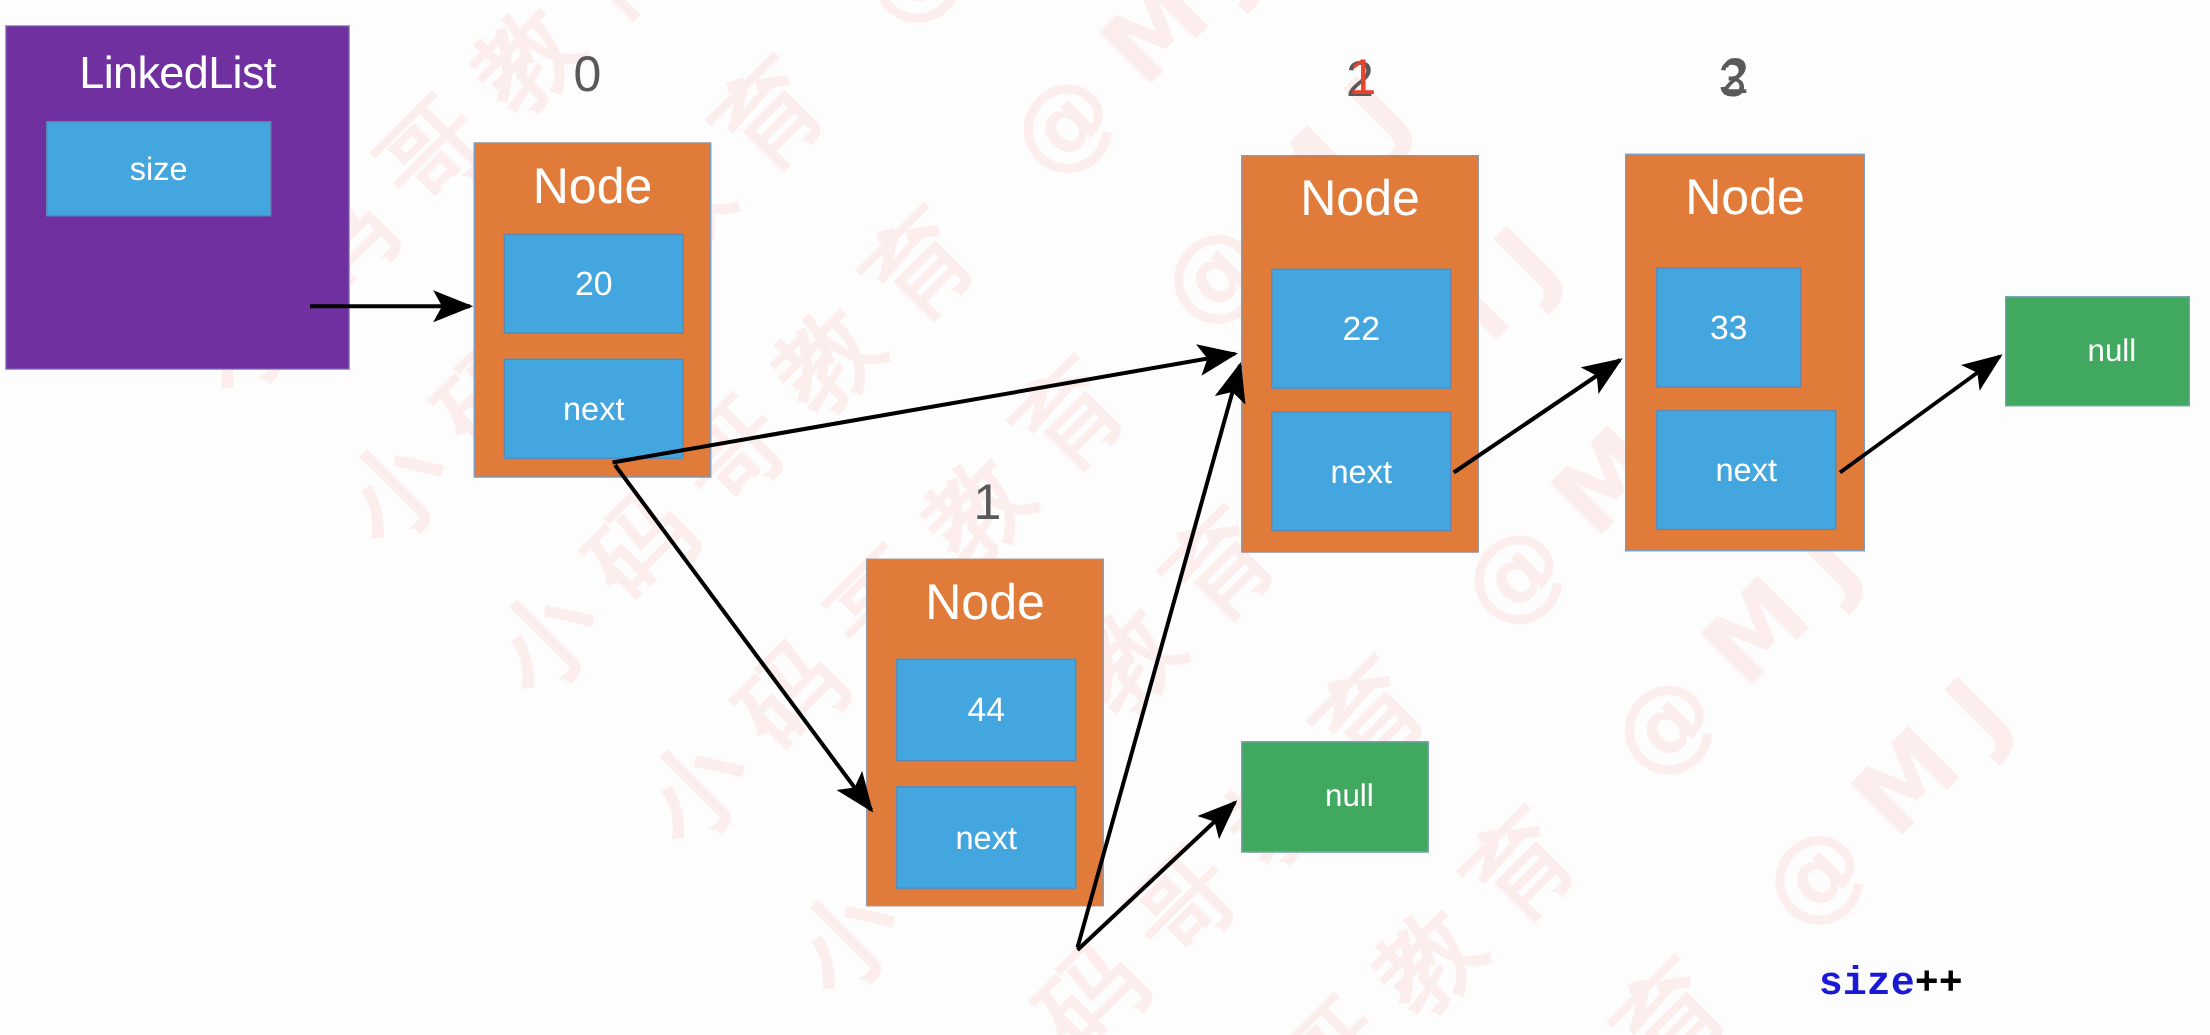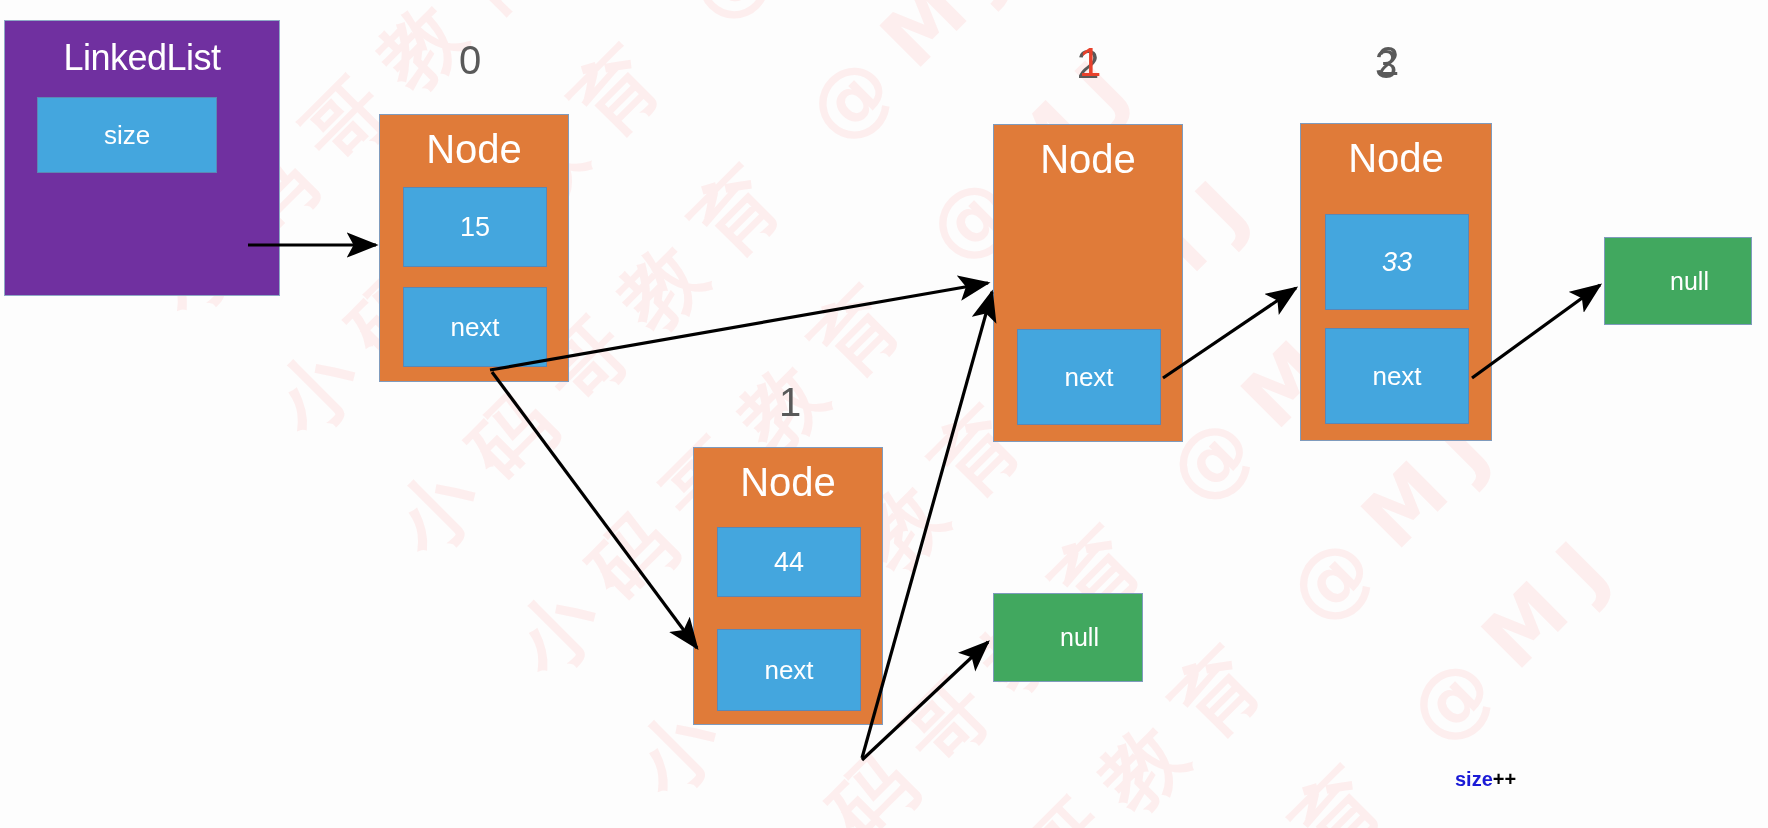--- a/index.html
+++ b/index.html
@@ -116,22 +116,22 @@
     text-align: center;
     z-index: 4;
     line-height: 1;
   }
   .idx-label.red { color: #E8412C; }
 
   
   #code-text {
     position: absolute;
     z-index: 4;
-    font-family: Liberation Sans, sans-serif;
-    font-size: 20px;
+    font-family: Liberation Mono, monospace;
+    font-size: 32px;
     font-weight: 700;
     white-space: pre;
   }
   #code-text .kw { color: #1a1ad6; }
   #code-text .op { color: #000000; }
 </style>
 </head>
 <body>
 
 <div id="canvas">
@@ -174,55 +174,58 @@
     <div class="abox field-box" style="left:32px; top:76px; width:180px; height:76px;">
       <span class="field-label">size</span>
     </div>
   </div>
 
   <div class="idx-label" style="left:440px; top:40px; width:60px;">0</div>
 
   <div class="abox node-box" style="left:379px; top:114px; width:190px; height:268px;">
     <div class="box-title node-title">Node</div>
     <div class="abox field-box" style="left:23px; top:72px; width:144px; height:80px;">
-      <span class="field-label val">15</span>
+      <span class="field-label val">20</span>
     </div>
     <div class="abox field-box" style="left:23px; top:172px; width:144px; height:80px;">
       <span class="field-label">next</span>
     </div>
   </div>
 
   <div class="idx-label" style="left:760px; top:382px; width:60px;">1</div>
 
   <div class="abox node-box" style="left:693px; top:447px; width:190px; height:278px;">
     <div class="box-title node-title">Node</div>
-    <div class="abox field-box" style="left:23px; top:79px; width:144px; height:70px;">
+    <div class="abox field-box" style="left:23px; top:79px; width:144px; height:82px;">
       <span class="field-label val">44</span>
     </div>
     <div class="abox field-box" style="left:23px; top:181px; width:144px; height:82px;">
       <span class="field-label">next</span>
     </div>
   </div>
 
   <div class="idx-label" style="left:1058px; top:44px; width:60px;">2</div>
   <div class="idx-label red" style="left:1060px; top:42px; width:60px;">1</div>
 
   <div class="abox node-box" style="left:993px; top:124px; width:190px; height:318px;">
     <div class="box-title node-title">Node</div>
+    <div class="abox field-box" style="left:23px; top:90px; width:144px; height:96px;">
+      <span class="field-label val">22</span>
+    </div>
     <div class="abox field-box" style="left:23px; top:204px; width:144px; height:96px;">
       <span class="field-label">next</span>
     </div>
   </div>
 
   <div class="idx-label" style="left:1356px; top:44px; width:60px;">3</div>
   <div class="idx-label" style="left:1358px; top:41px; width:60px;">2</div>
 
   <div class="abox node-box" style="left:1300px; top:123px; width:192px; height:318px;">
     <div class="box-title node-title">Node</div>
-    <div class="abox field-box" style="left:24px; top:90px; width:144px; height:96px;font-style:italic;">
+    <div class="abox field-box" style="left:24px; top:90px; width:116px; height:96px;">
       <span class="field-label val">33</span>
     </div>
     <div class="abox field-box" style="left:24px; top:204px; width:144px; height:96px;">
       <span class="field-label">next</span>
     </div>
   </div>
 
   <div class="abox null-box" style="left:1604px; top:237px; width:148px; height:88px;">
     <span class="null-label">null</span>
   </div>

